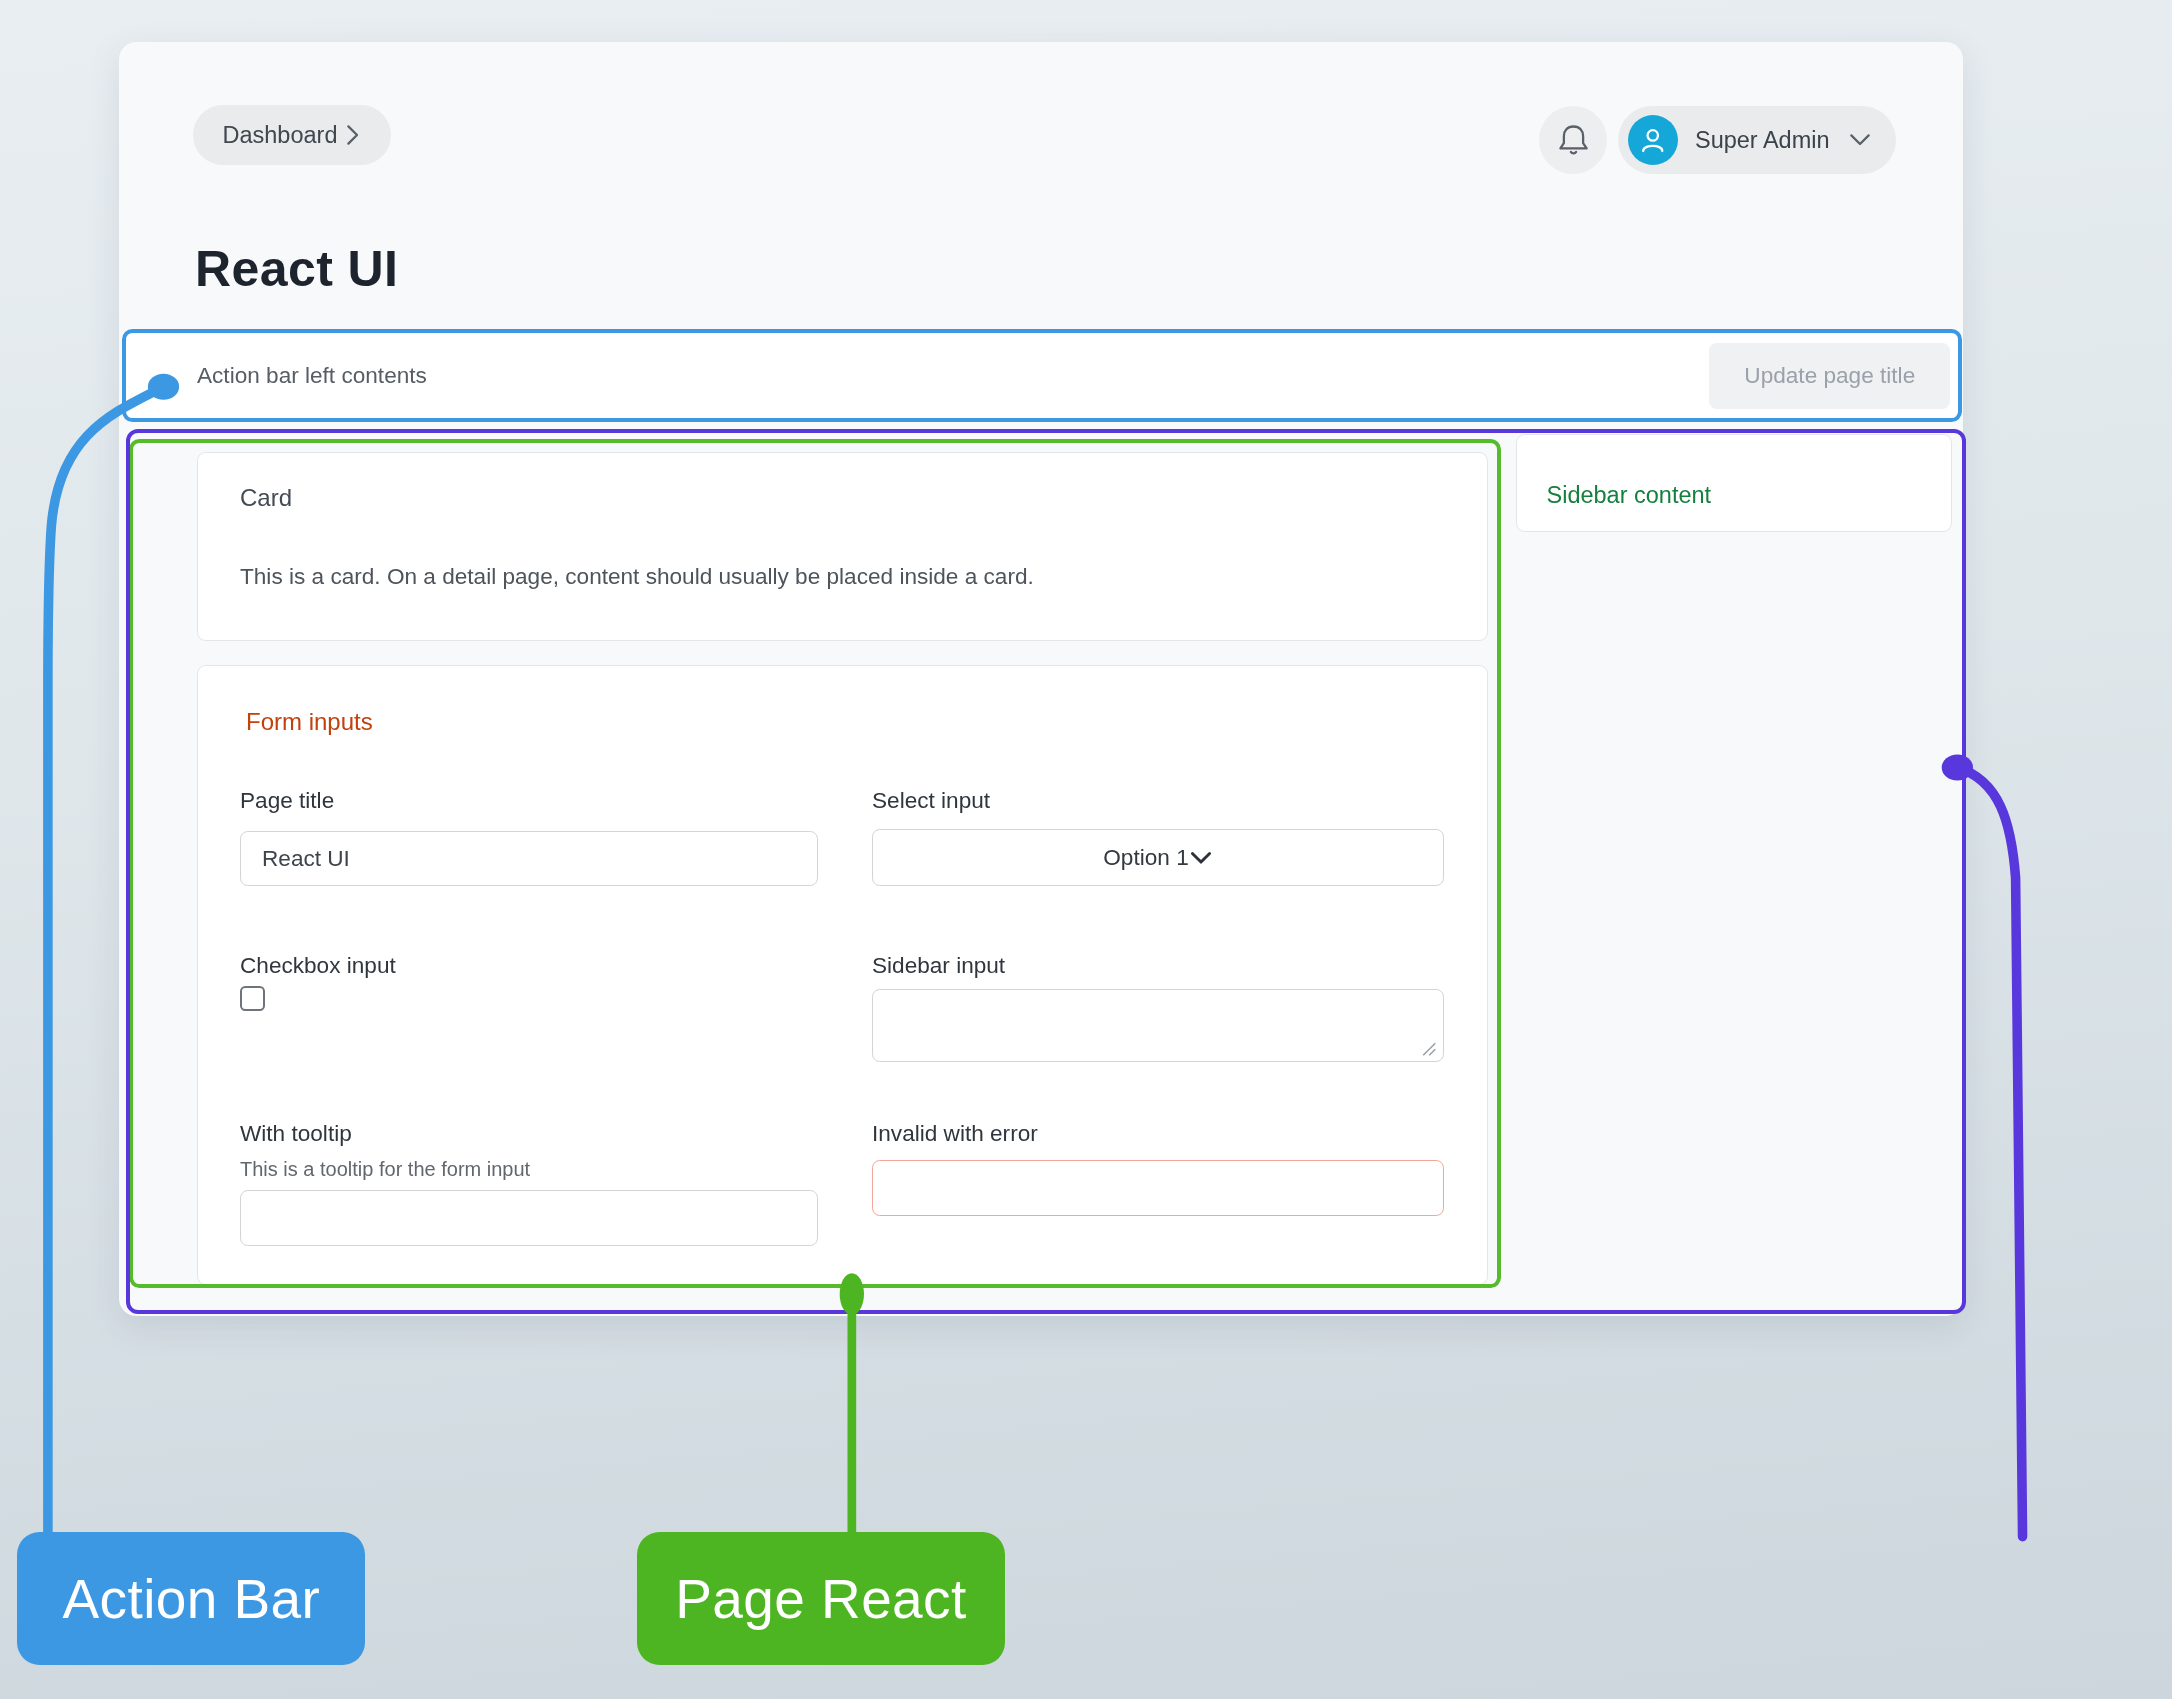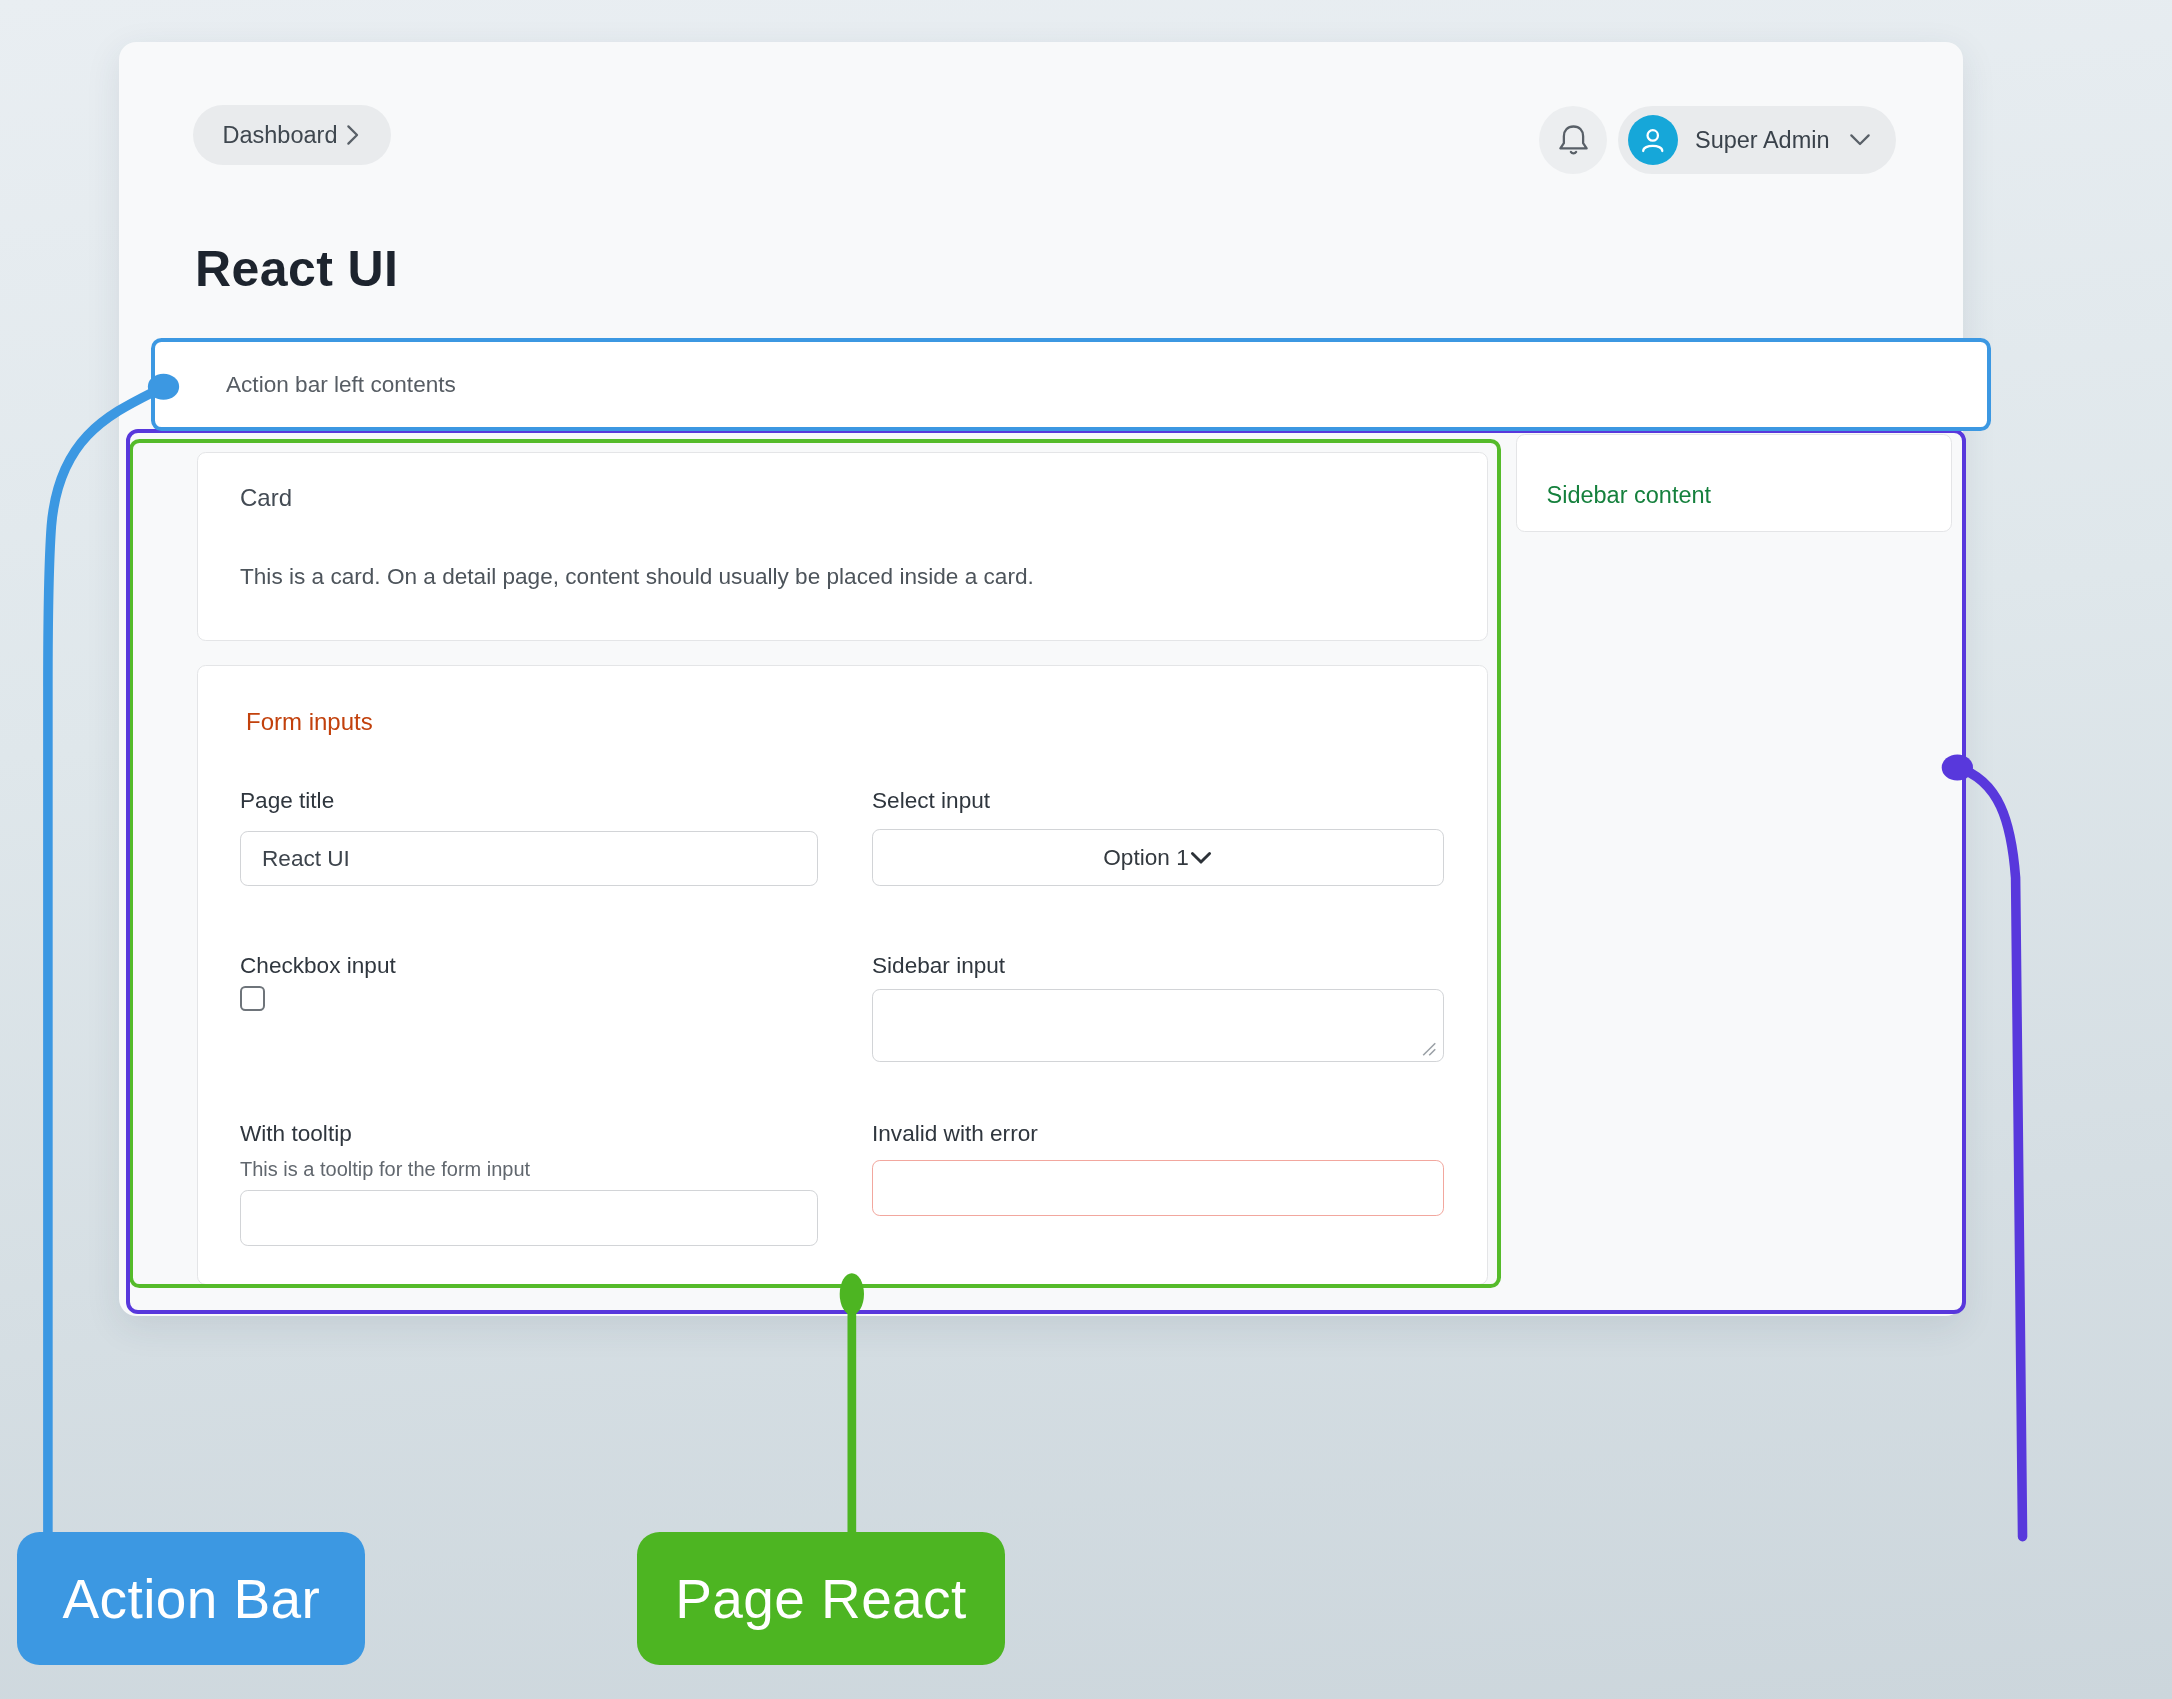--- a/index.html
+++ b/index.html
@@ -14,23 +14,23 @@
   .crumb-pill span{font-size:23.5px;color:#3f474f;}
   .icon-stroke{stroke:#596068;stroke-width:2.6;fill:none;stroke-linecap:round;stroke-linejoin:round;}
   .bell-btn{position:absolute;left:1420px;top:64px;width:68px;height:68px;border-radius:50%;
             background:#eceef0;display:flex;align-items:center;justify-content:center;cursor:pointer;}
   .user-pill{position:absolute;left:1499px;top:64px;height:68px;padding:0 22.6px 0 9.6px;
              background:#e9ebed;border-radius:35px;display:flex;align-items:center;gap:17.4px;cursor:pointer;}
   .avatar{width:50px;height:50px;border-radius:50%;background:#16a7d9;display:flex;align-items:center;justify-content:center;}
   .user-pill .name{font-size:23.5px;color:#3a424b;}
   .page-title{position:absolute;left:76px;top:198px;font-size:50px;font-weight:700;color:#1d242e;letter-spacing:0.4px;}
   
-  .action-bar{position:absolute;left:122px;top:338px;width:1840px;height:93px;
+  .action-bar{position:absolute;left:122px;top:329px;width:1840px;height:93px;
               border:4.3px solid #3c98e2;border-radius:10.4px;background:#ffffff;
-              display:flex;align-items:center;justify-content:space-between;padding:0 7.8px 0 71px;z-index:6;margin-left:29px;}
+              display:flex;align-items:center;justify-content:space-between;padding:0 7.8px 0 71px;z-index:6;}
   .action-bar .left-text{font-size:22.6px;color:#575d64;}
   .ab-button{height:66px;padding:0 35px;background:#f0f1f2;border:none;border-radius:7.8px;
              font-size:22.6px;color:#9aa1aa;cursor:pointer;}
   
   .pdl-box{position:absolute;left:126px;top:429px;width:1840px;height:885px;
            border:4.3px solid #5838dc;border-radius:12px;z-index:5;pointer-events:none;}
   .pb-box{position:absolute;left:129px;top:439px;width:1372px;height:849px;
           border:4.3px solid #55bb2a;border-radius:10.4px;z-index:4;pointer-events:none;}
   
   .card{position:absolute;background:#ffffff;border:1.7px solid #e4e5e7;border-radius:8.7px;z-index:2;}
@@ -95,20 +95,21 @@
       <svg width="26" height="17.4" viewBox="0 0 30 20">
         <polyline class="icon-stroke" points="5,5 15,15 25,5"></polyline>
       </svg>
     </div>
 
     <div class="page-title">React UI</div>
   </div>
 
   <div class="action-bar">
     <span class="left-text">Action bar left contents</span>
+    <button class="ab-button">Update page title</button>
   </div>
 
   <div class="card card1">
     <div class="card-title">Card</div>
     <div class="card-body">This is a card. On a detail page, content should usually be placed inside a card.</div>
   </div>
 
   <div class="card card2">
     <div class="form-title">Form inputs</div>
 

